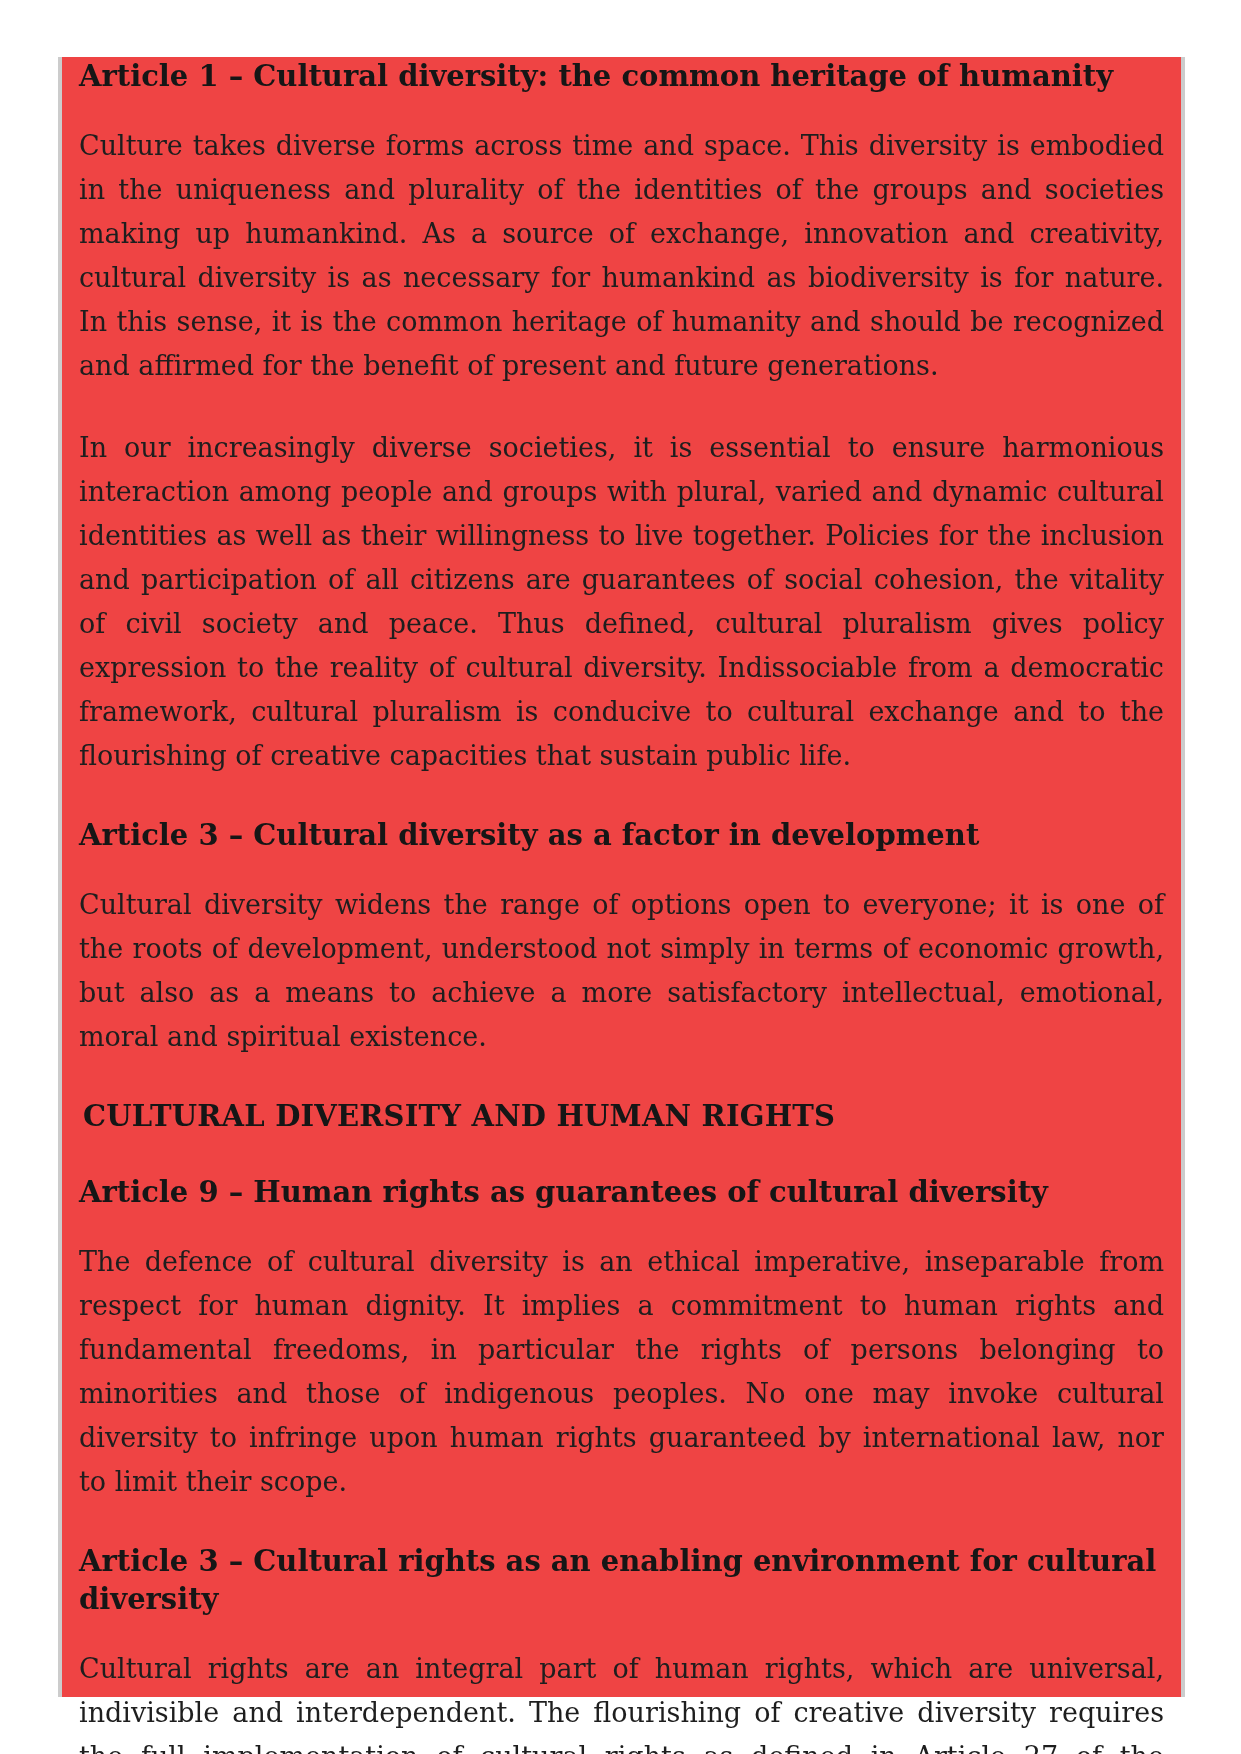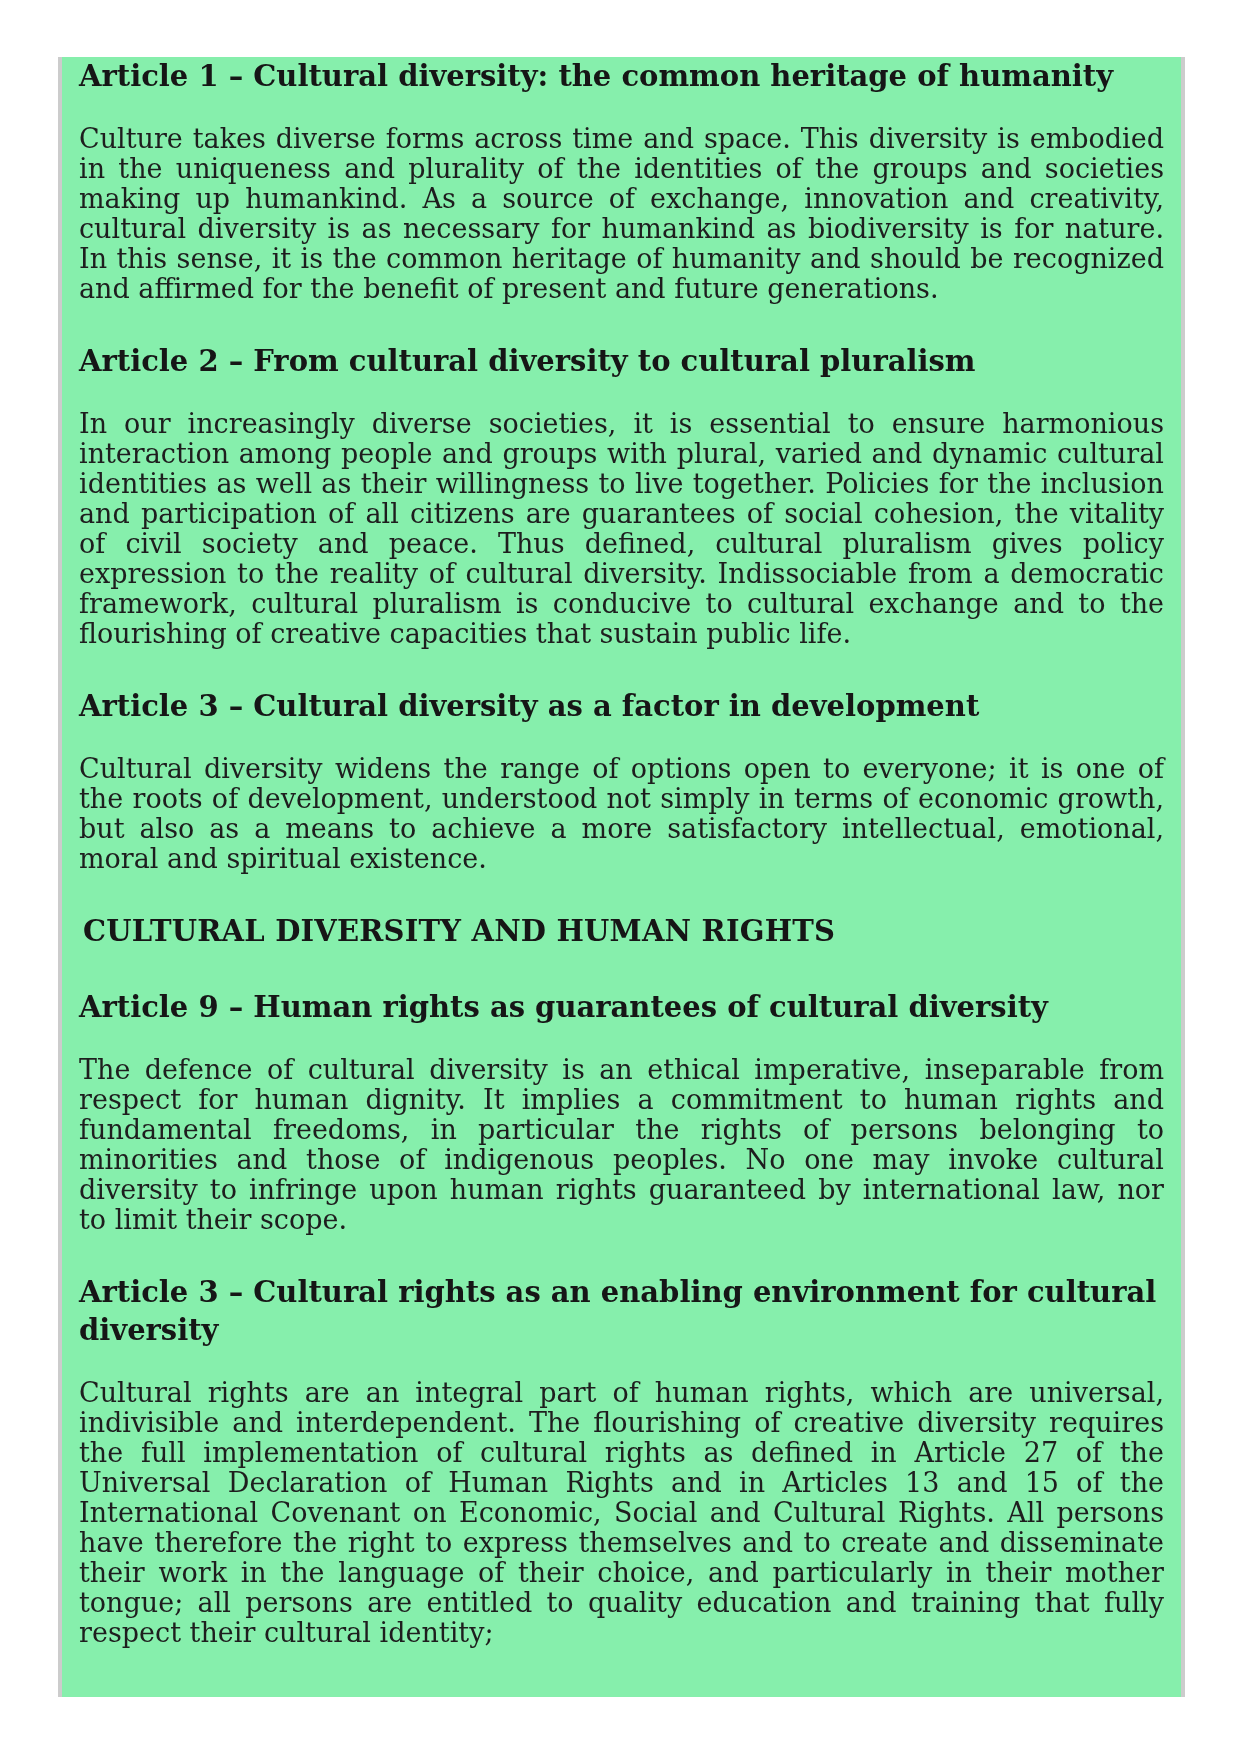--- a/index.html
+++ b/index.html
@@ -17,21 +17,21 @@
   .doc-frame {
     position: absolute;
     left: 58px;
     top: 57px;
     width: 1127px;
     height: 1640px;
     box-sizing: border-box;
     border-left: 4px solid #cccccc;
     border-right: 4px solid #cccccc;
     padding: 0 17px;
-    background: #86efac;
+    background: #ef4444;
     overflow: visible;
   }
   .doc-frame > :first-child { margin-top: 0; }
   h2.article-heading {
     font-size: 29px;
     line-height: 38px;
     font-weight: bold;
     color: #161616;
     margin: 38px 0 29px 0;
     text-align: left;
@@ -40,37 +40,36 @@
     font-size: 29px;
     line-height: 38px;
     font-weight: bold;
     color: #161616;
     margin: 38px 0 29px 4px;
     text-align: left;
     letter-spacing: 0.2px;
   }
   p.body-paragraph {
     font-size: 27px;
-    line-height: 30px;
+    line-height: 44px;
     margin: 29px 0 38px 0;
     text-align: justify;
     text-align-last: left;
     color: #1e1e1e;
   }
 </style>
 </head>
 <body>
 
 <div class="doc-frame">
 
   <h2 class="article-heading">Article 1 – Cultural diversity: the common heritage of humanity</h2>
 
   <p class="body-paragraph">Culture takes diverse forms across time and space. This diversity is embodied in the uniqueness and plurality of the identities of the groups and societies making up humankind. As a source of exchange, innovation and creativity, cultural diversity is as necessary for humankind as biodiversity is for nature. In this sense, it is the common heritage of humanity and should be recognized and affirmed for the benefit of present and future generations.</p>
 
-  <h2 class="article-heading">Article 2 – From cultural diversity to cultural pluralism</h2>
 
   <p class="body-paragraph">In our increasingly diverse societies, it is essential to ensure harmonious interaction among people and groups with plural, varied and dynamic cultural identities as well as their willingness to live together. Policies for the inclusion and participation of all citizens are guarantees of social cohesion, the vitality of civil society and peace. Thus defined, cultural pluralism gives policy expression to the reality of cultural diversity. Indissociable from a democratic framework, cultural pluralism is conducive to cultural exchange and to the flourishing of creative capacities that sustain public life.</p>
 
   <h2 class="article-heading">Article 3 – Cultural diversity as a factor in development</h2>
 
   <p class="body-paragraph">Cultural diversity widens the range of options open to everyone; it is one of the roots of development, understood not simply in terms of economic growth, but also as a means to achieve a more satisfactory intellectual, emotional, moral and spiritual existence.</p>
 
   <h2 class="section-heading">CULTURAL DIVERSITY AND HUMAN RIGHTS</h2>
 
   <h2 class="article-heading">Article 9 – Human rights as guarantees of cultural diversity</h2>

